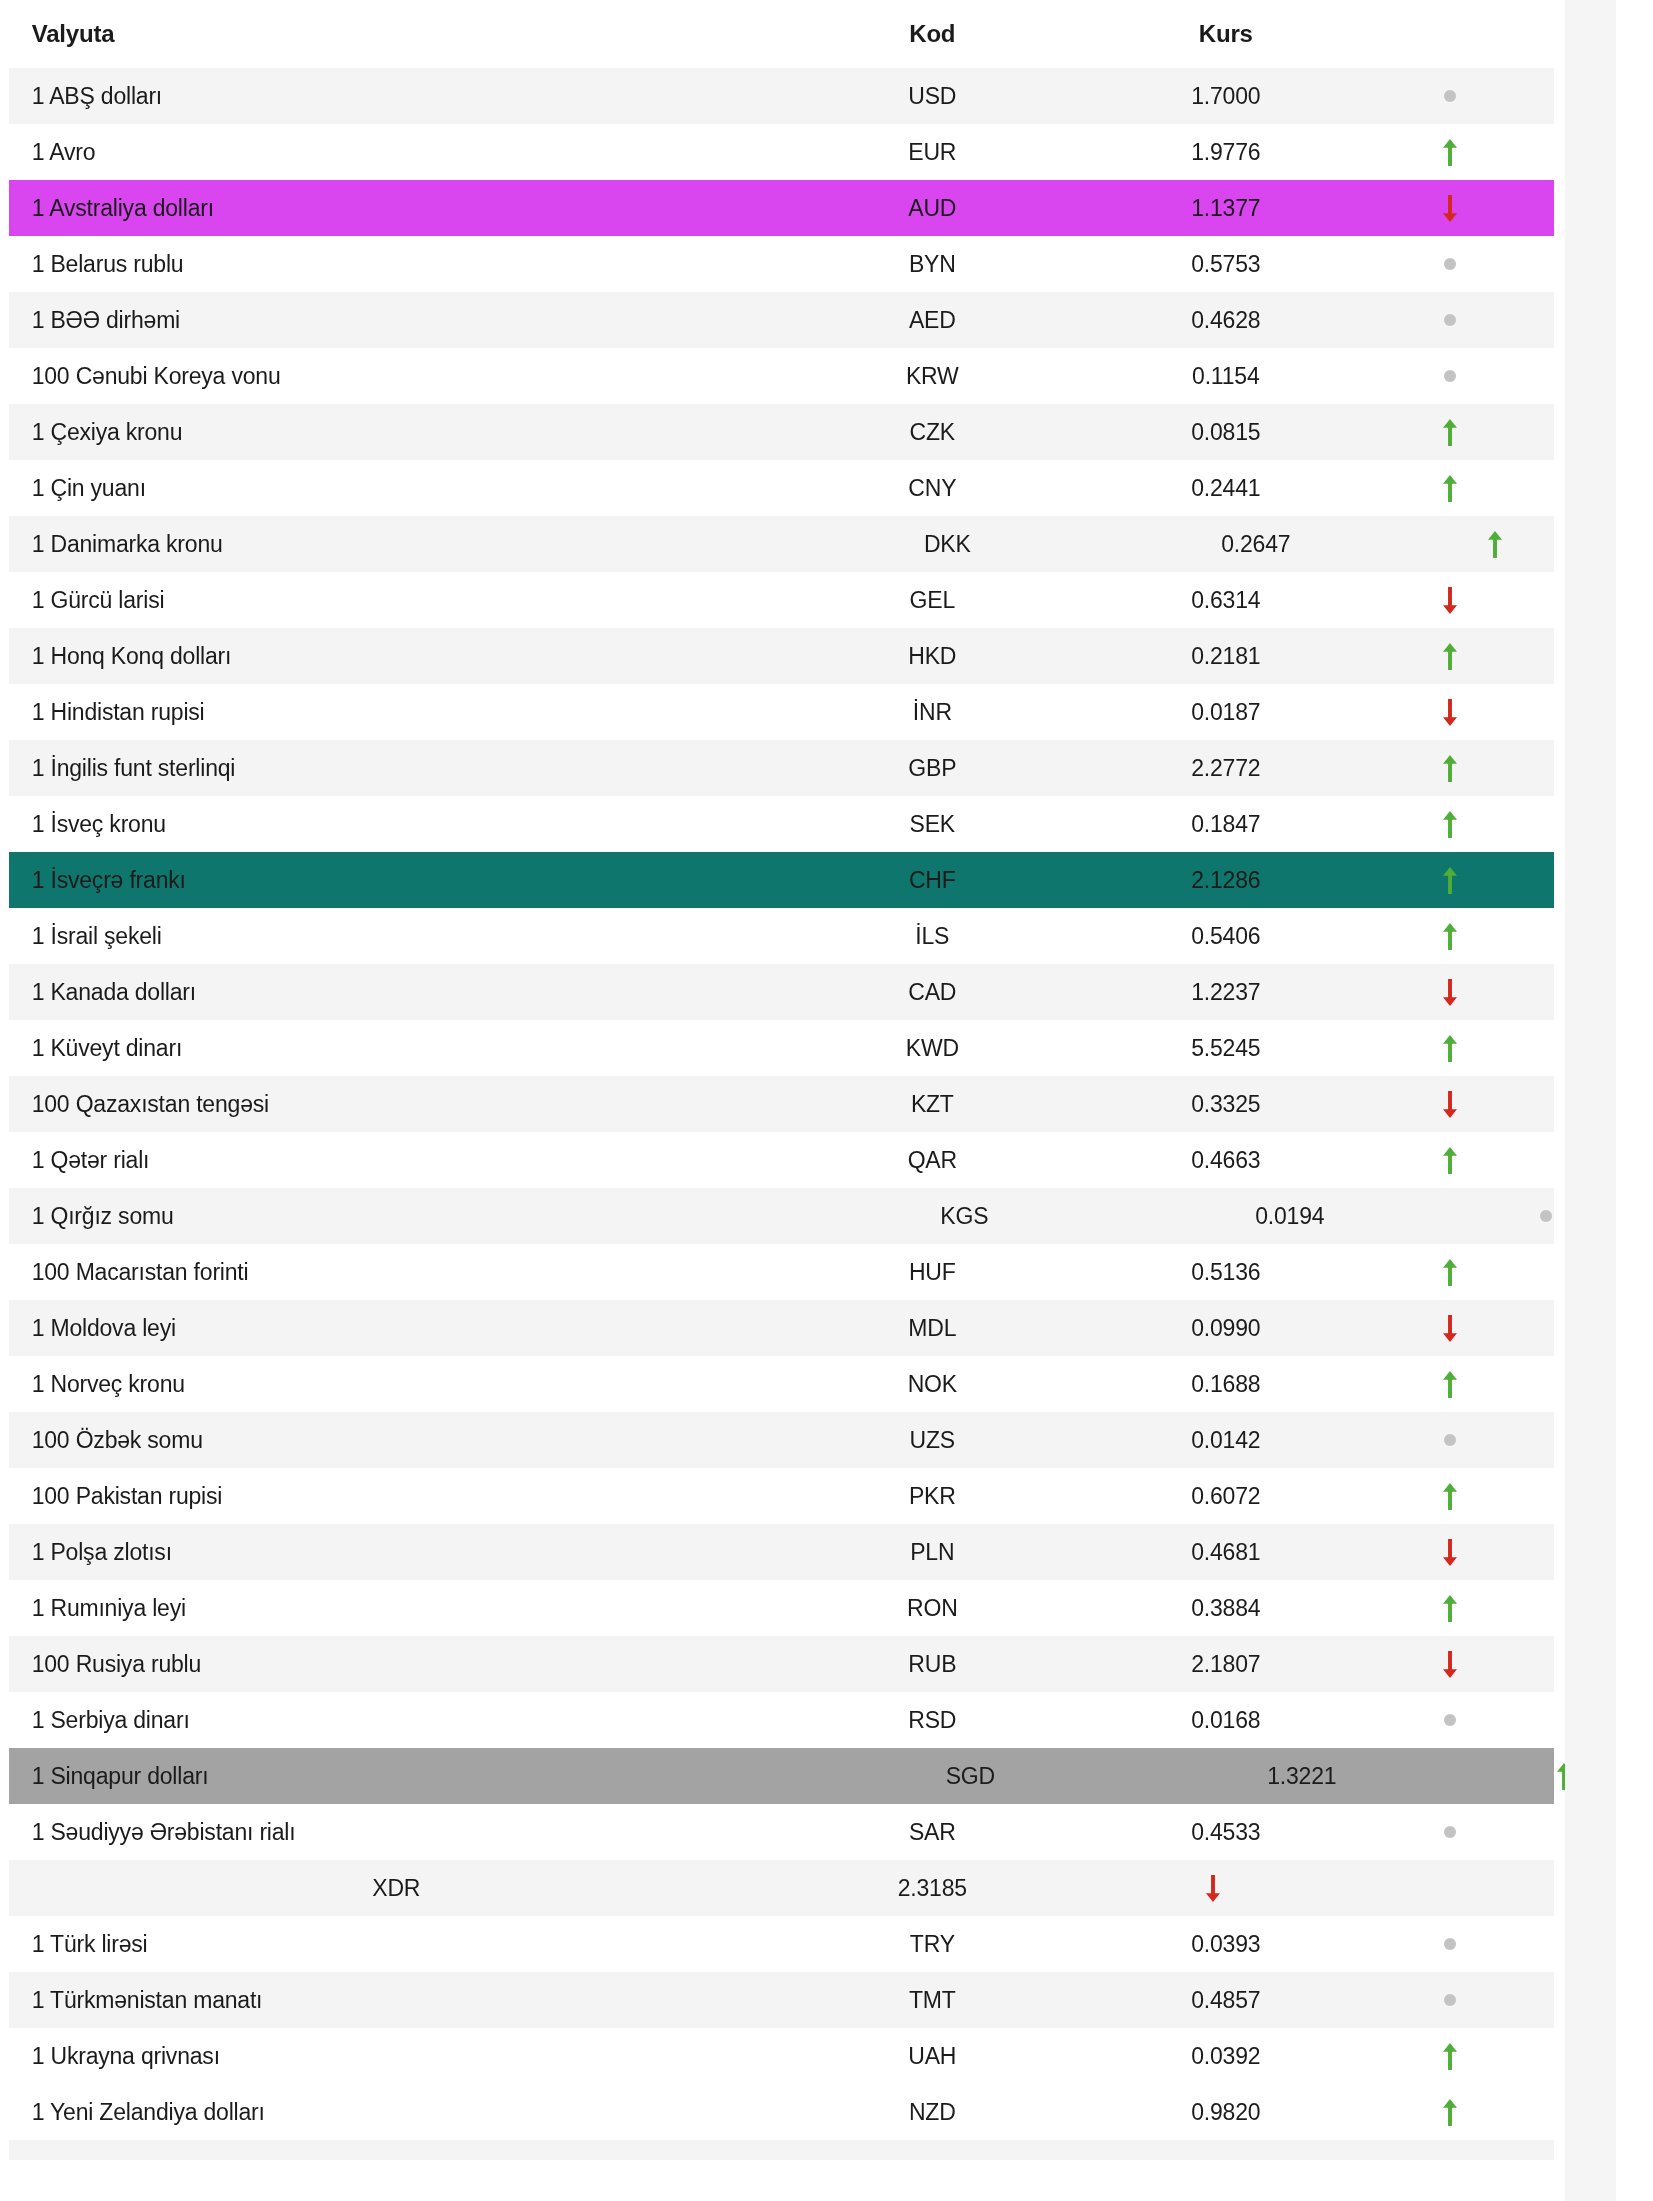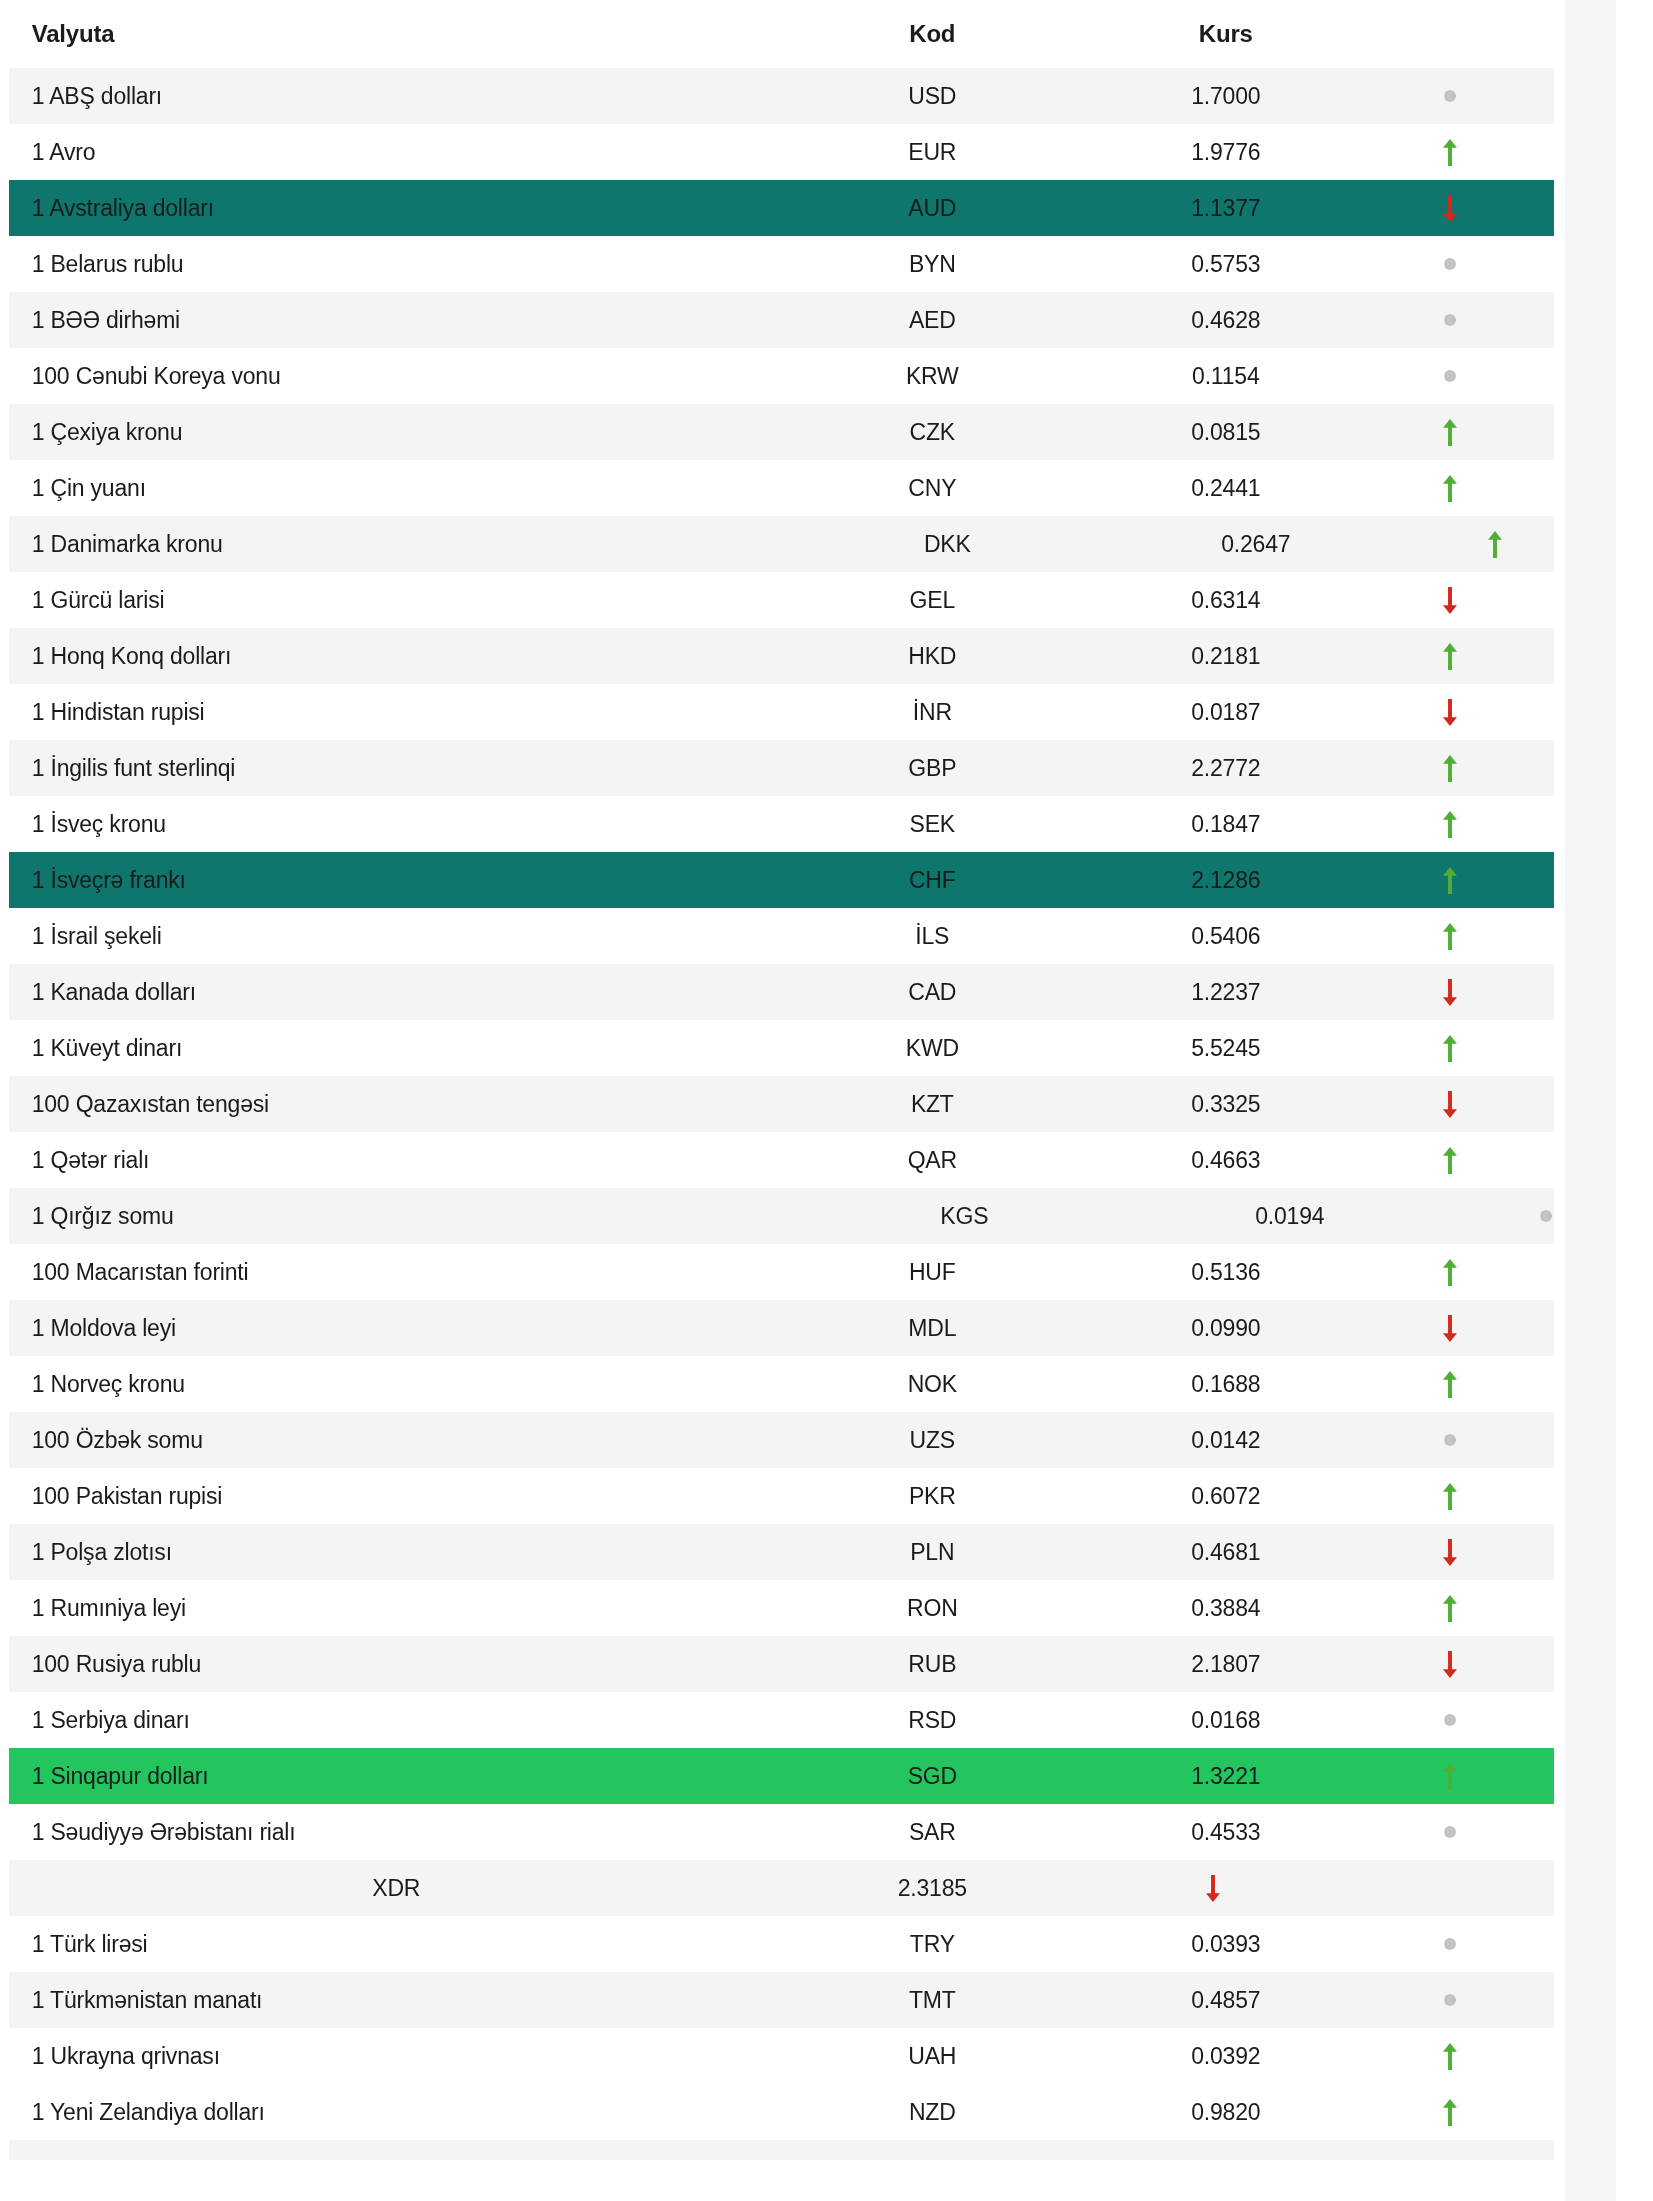--- a/index.html
+++ b/index.html
@@ -89,21 +89,21 @@
         <div class="row">
     <div class="c-name">1 Avro</div>
     <div class="c-code">EUR</div>
     <div class="c-rate">1.9776</div>
     <div class="c-ind">
             <svg class="trend-svg" width="14" height="27" viewBox="0 0 15 29">
               <path d="M7.5 0 L15 9.5 H9.6 V29 H5.4 V9.5 H0 Z" fill="#4eae36"></path>
             </svg>
           </div>
   </div>
-        <div class="row" style="background: #0f766e;">
+        <div class="row" style="background: #d946ef;">
     <div class="c-name">1 Avstraliya dolları</div>
     <div class="c-code">AUD</div>
     <div class="c-rate">1.1377</div>
     <div class="c-ind">
             <svg class="trend-svg" width="14" height="27" viewBox="0 0 15 29">
               <path d="M7.5 29 L0 19.5 H5.4 V0 H9.6 V19.5 H15 Z" fill="#d2281e"></path>
             </svg>
           </div>
   </div>
         <div class="row">
@@ -357,21 +357,21 @@
           </div>
   </div>
         <div class="row">
     <div class="c-name">1 Serbiya dinarı</div>
     <div class="c-code">RSD</div>
     <div class="c-rate">0.0168</div>
     <div class="c-ind">
             <span class="dot" style="background:#c3c3c3"></span>
           </div>
   </div>
-        <div class="row" style="background: #22c55e;">
+        <div class="row" style="background: #a3a3a3; gap: 38px;">
     <div class="c-name">1 Sinqapur dolları</div>
     <div class="c-code">SGD</div>
     <div class="c-rate">1.3221</div>
     <div class="c-ind">
             <svg class="trend-svg" width="14" height="27" viewBox="0 0 15 29">
               <path d="M7.5 0 L15 9.5 H9.6 V29 H5.4 V9.5 H0 Z" fill="#4eae36"></path>
             </svg>
           </div>
   </div>
         <div class="row">

